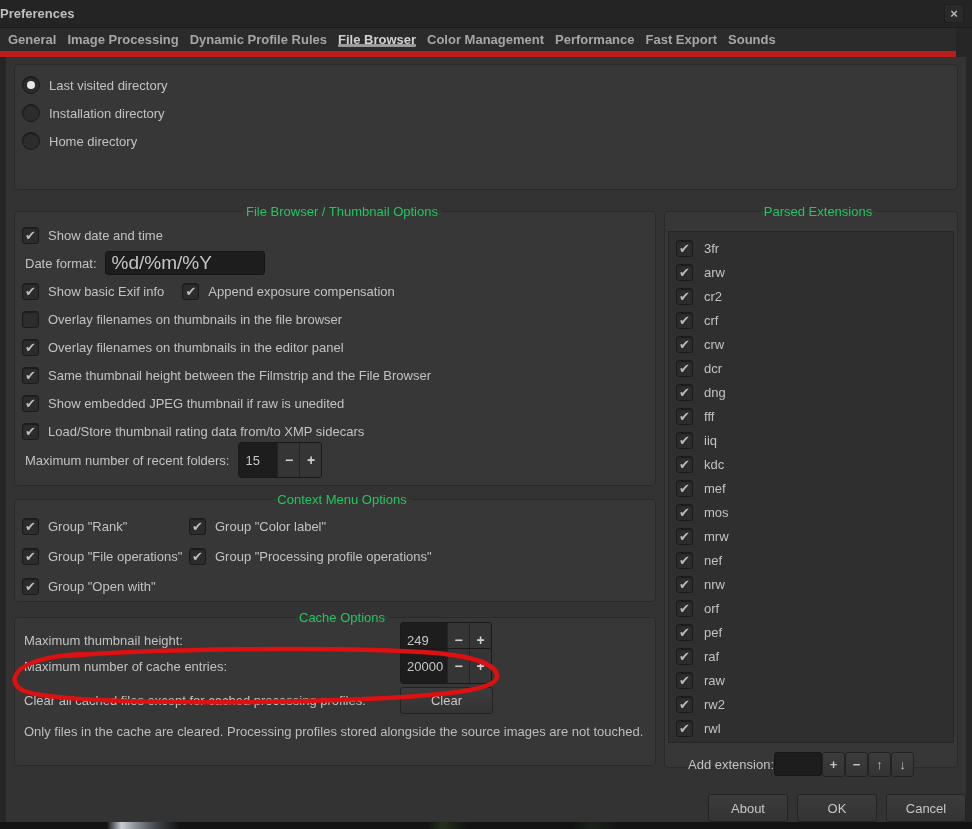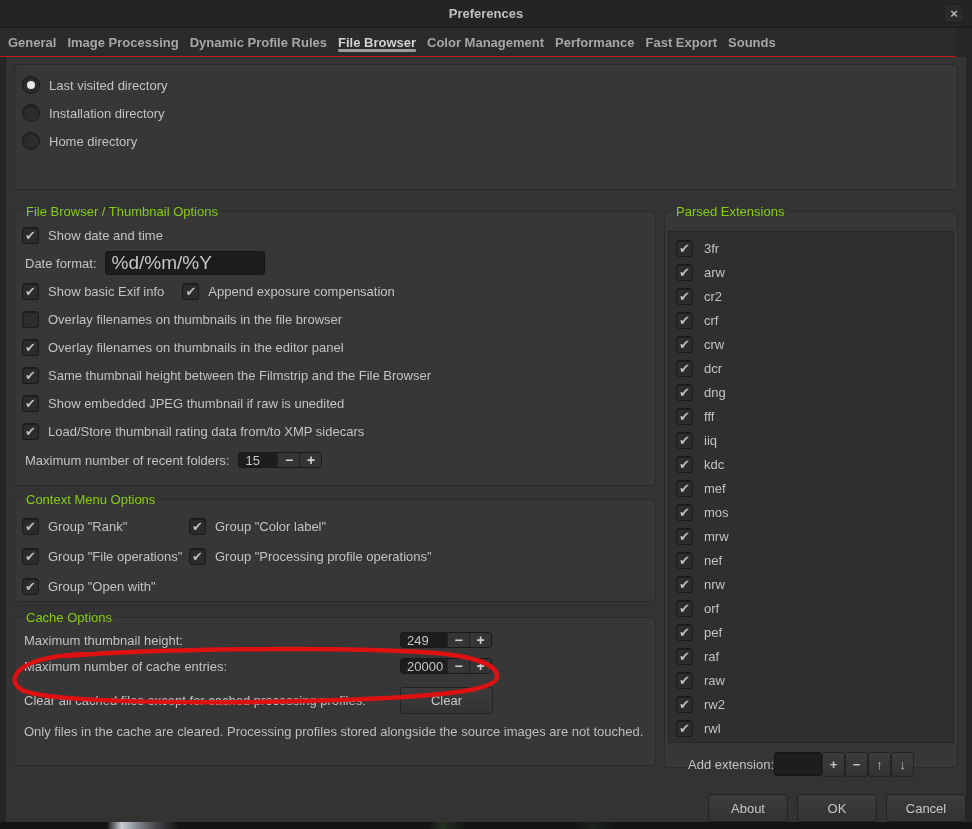--- a/index.html
+++ b/index.html
@@ -11,49 +11,49 @@
     font-size: 13px;
     color: #c2c2c2;
     overflow: hidden;
   }
   
   .titlebar {
     position: absolute; left:0; top:0; width:972px; height:28px;
     background: #242424; border-bottom: 1px solid #1a1a1a;
   }
   .title {
-    position:absolute; left:0; right:0; top:6px; text-align:center;
+    position:absolute; left:0; right:0; top:6px; text-align:left;
     font-weight:bold; color:#bfbfbf;
   }
   .close-btn {
     position:absolute; right:8px; top:4px; width:20px; height:19px;
     display:flex; align-items:center; justify-content:center;
     color:#b8b8b8; font-weight:bold; font-size:13px;
     background:#2a2a2a; border:1px solid #1f1f1f; border-radius:2px; cursor:default;
   }
   
   .tabbar {
     position:absolute; left:0; top:28px; width:956px; height:29px;
-    background:#2b2b2b; border-bottom:1px solid #b91c1c;
+    background:#2b2b2b; border-bottom:6px solid #b91c1c;
     display:flex; align-items:stretch; gap:11px; padding:0 0 0 8px;
   }
   .tab { position:relative; display:flex; align-items:center; font-weight:bold; color:#a6a6a6; }
   .tab.active { color:#d2d2d2; }
   .tab.active::after {
     content:''; position:absolute; left:0; right:0; bottom:4px; height:3px;
     background:#9a9a9a; border-radius:1px;
   }
   
   .content-bg { position:absolute; left:6px; top:57px; width:960px; height:765px; background:#333333; }
   .frame {
     position:absolute; background:#373737;
     border:1px solid #2a2a2a; border-radius:4px;
   }
   fieldset.frame { padding:0; }
-  fieldset.frame legend { margin-left:7px; padding:0 4px; color:#84cc16; }
+  fieldset.frame legend { margin-left:7px; padding:0 4px; color:#22c55e;text-align:center; }
   
   .row { display:flex; align-items:center; }
   .radio {
     width:18px; height:18px; border-radius:50%; background:#2c2c2c;
     border:1px solid #1b1b1b; display:inline-flex; align-items:center; justify-content:center; flex:none;
     box-shadow: inset 0 1px 1px rgba(0,0,0,.4);
   }
   .radio .dot { display:none; width:8px; height:8px; border-radius:50%; background:#e8e8e8; }
   .radio.selected .dot { display:block; }
   .cb {
@@ -61,21 +61,21 @@
     display:inline-flex; align-items:center; justify-content:center; flex:none;
     box-shadow: inset 0 1px 1px rgba(0,0,0,.35);
   }
   .cb .ck { display:none; color:#bdbdbd; font-size:13px; line-height:1; }
   .cb.checked .ck { display:block; }
   .lbl { margin-left:9px; white-space:nowrap; }
   .entry {
     background:#1d1d1d; border:1px solid #161616; border-radius:3px;
     color:#c6c6c6; padding:0 6px; font-family:"Liberation Sans",sans-serif; font-size:19px; height:26px;
   }
-  .spin { display:inline-flex; height:16px; border:1px solid #191919; border-radius:3px; overflow:hidden; flex:none; }
+  .spin { display:inline-flex; height:36px; border:1px solid #191919; border-radius:3px; overflow:hidden; flex:none; }
   .spin-entry { background:#1d1d1d; color:#c6c6c6; padding:0 6px; display:flex; align-items:center; }
   .spin-btn {
     width:22px; background:#353535; border:none; border-left:1px solid #242424;
     color:#cfcfcf; font-weight:bold; font-size:14px; font-family:"Liberation Sans",sans-serif;
     display:flex; align-items:center; justify-content:center; cursor:default;
   }
   .push-btn {
     background:linear-gradient(#3c3c3c,#333333); border:1px solid #232323; border-radius:3px;
     color:#c6c6c6; font-family:"Liberation Sans",sans-serif; font-size:13px;
     display:flex; align-items:center; justify-content:center; cursor:default;

